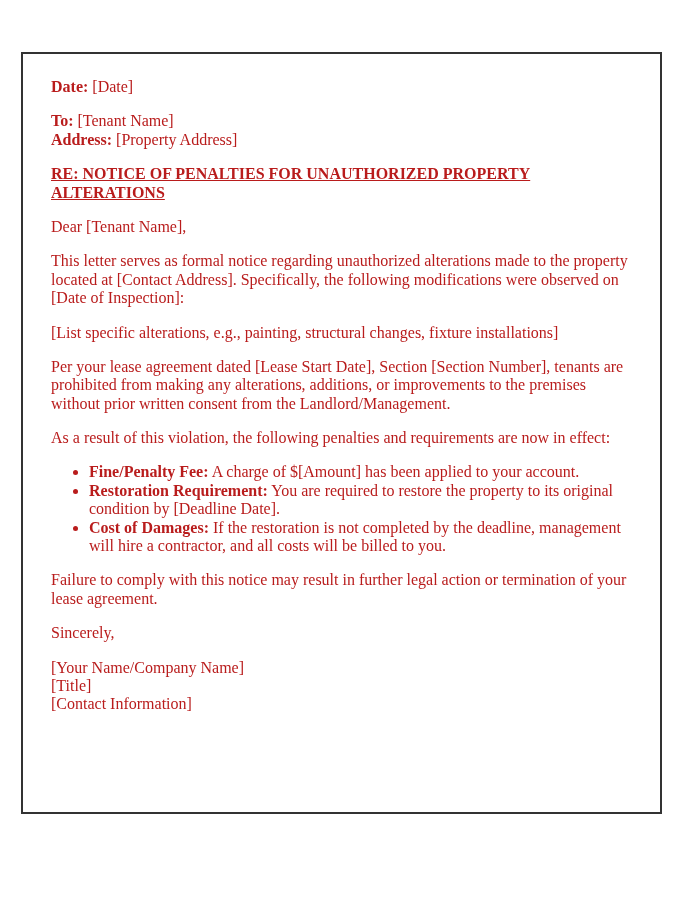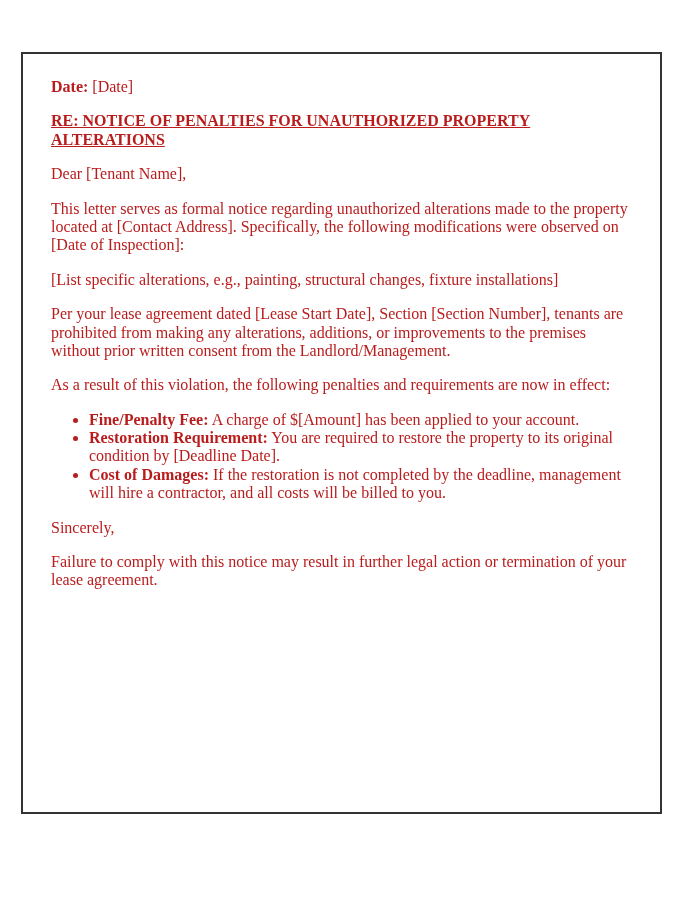--- a/index.html
+++ b/index.html
@@ -52,39 +52,45 @@
   }
 </style>
 </head>
 <body>
 
 <div class="page">
   <div class="letter-frame">
 
     <p class="first"><b>Date:</b><span> [Date]</span></p>
 
+    <p><b>To:</b><span> [Tenant Name]</span><br><b>Address:</b><span> [Property Address]</span></p>
 
     <p class="subject">RE: NOTICE OF PENALTIES FOR UNAUTHORIZED PROPERTY ALTERATIONS</p>
 
     <p>Dear [Tenant Name],</p>
 
     <p>This letter serves as formal notice regarding unauthorized alterations made to the property located at [Contact Address]. Specifically, the following modifications were observed on [Date of Inspection]:</p>
 
     <p>[List specific alterations, e.g., painting, structural changes, fixture installations]</p>
 
     <p>Per your lease agreement dated [Lease Start Date], Section [Section Number], tenants are prohibited from making any alterations, additions, or improvements to the premises without prior written consent from the Landlord/Management.</p>
 
     <p>As a result of this violation, the following penalties and requirements are now in effect:</p>
 
     <ul class="penalties">
       <li><b>Fine/Penalty Fee:</b><span> A charge of $[Amount] has been applied to your account.</span></li>
       <li><b>Restoration Requirement:</b><span> You are required to restore the property to its original condition by [Deadline Date].</span></li>
       <li><b>Cost of Damages:</b><span> If the restoration is not completed by the deadline, management will hire a contractor, and all costs will be billed to you.</span></li>
     </ul>
 
 
+    <p>Failure to comply with this notice may result in further legal action or termination of your lease agreement.</p>
+
     <p>Sincerely,</p>
 
-    <p>Failure to comply with this notice may result in further legal action or termination of your lease agreement.</p>
-
+    <p class="sig-block">
+      <span>[Your Name/Company Name]</span><br>
+      <span>[Title]</span><br>
+      <span>[Contact Information]</span>
+    </p>
 
   </div>
 </div>
 
 </body></html>

